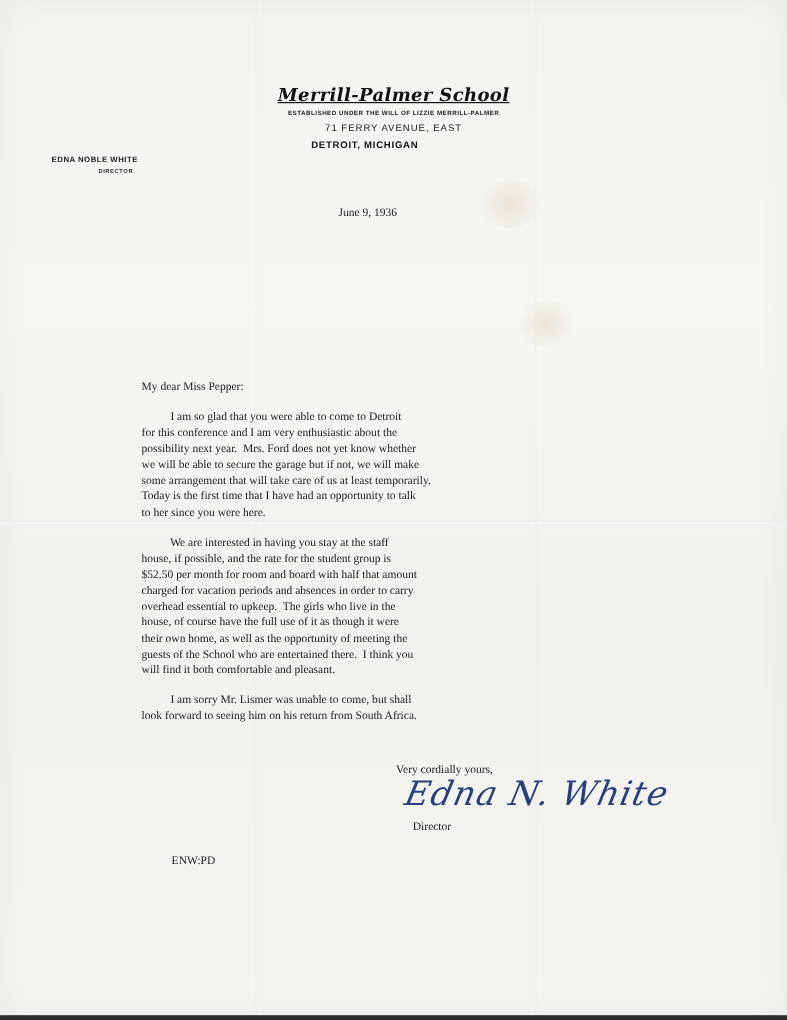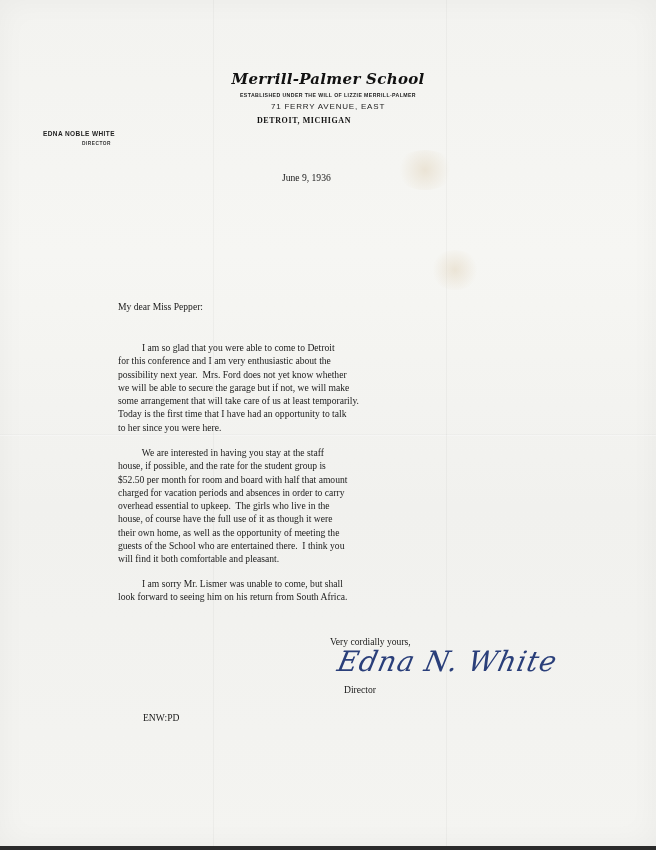--- a/index.html
+++ b/index.html
@@ -21,50 +21,50 @@
     position: absolute; top: 0; height: 846px; width: 1px;
     background: rgba(0,0,0,0.03);
   }
   .stain {
     position: absolute; border-radius: 50%;
     background: radial-gradient(circle, rgba(215,195,160,0.35), rgba(215,195,160,0) 70%);
   }
   .lh-title {
     position: absolute; left: 0; width: 656px; top: 70px; text-align: center;
     font-family: "DejaVu Serif", serif; font-weight: bold; font-size: 15px;
-    color: #111; letter-spacing: 0.3px; font-style: italic;
+    color: #111; letter-spacing: 0.3px; font-style: italic; text-decoration: underline;
   }
   .lh-est {
     position: absolute; left: 0; width: 656px; top: 92px; text-align: center;
     font-family: "Liberation Sans", sans-serif; font-weight: bold; font-size: 5.2px;
     color: #222; letter-spacing: 0.4px;
   }
   .lh-addr {
     position: absolute; left: 0; width: 656px; top: 102px; text-align: center;
     font-family: "Liberation Sans", sans-serif; font-size: 8px; color: #222; letter-spacing: 0.8px;
   }
   .lh-city {
     position: absolute; left: 0; width: 608px; top: 116px; text-align: center;
-    font-family: Liberation Serif, serif; font-weight: bold; font-size: 8px; color: #111; letter-spacing: 0.6px;
+    font-family: Liberation Sans, sans-serif; font-weight: bold; font-size: 8px; color: #111; letter-spacing: 0.6px;
   }
   .dir-name {
     position: absolute; left: 43px; top: 130px;
     font-family: "Liberation Sans", sans-serif; font-weight: bold; font-size: 6.5px; color: #222; letter-spacing: 0.4px;
   }
   .dir-title {
     position: absolute; left: 82px; top: 141px;
     font-family: "Liberation Sans", sans-serif; font-weight: bold; font-size: 4.8px; color: #333; letter-spacing: 0.5px;
   }
   .type {
     font-family: Liberation Serif, serif;
     font-size: 9.6px; color: #1a1a1a; white-space: pre; line-height: 13.3px;
   }
   .date { position: absolute; left: 282px; top: 171px; }
   .addr { position: absolute; left: 118px; top: 250px; }
-  .salut { position: absolute; left: 118px; top: 300px; }
+  .salut { position: absolute; left: 118px; top: 316px; }
   .p1 { position: absolute; left: 118px; top: 341px; }
   .p2 { position: absolute; left: 118px; top: 446px; }
   .p3 { position: absolute; left: 118px; top: 577px; }
   .closing { position: absolute; left: 282px; top: 635px; margin-left: 48px; }
   .signature {
     position: absolute; left: 338px; top: 645px;
     font-family: "DejaVu Serif", serif; font-style: italic; font-size: 28px; color: #2a3f7a;
     letter-spacing: 1px; transform: skewX(-12deg);
   }
   .sig-title { position: absolute; left: 344px; top: 683px; }

